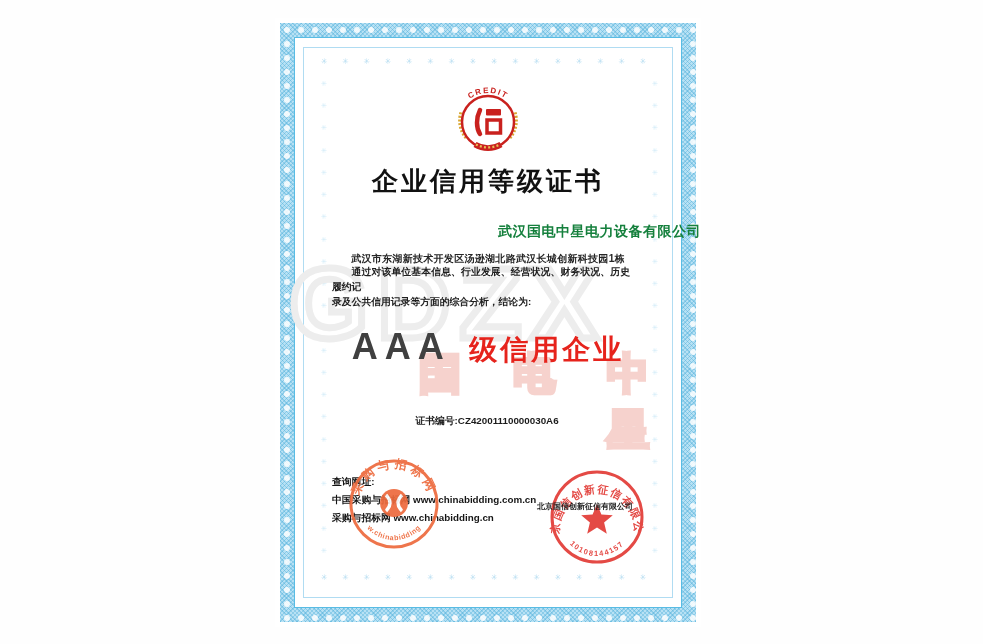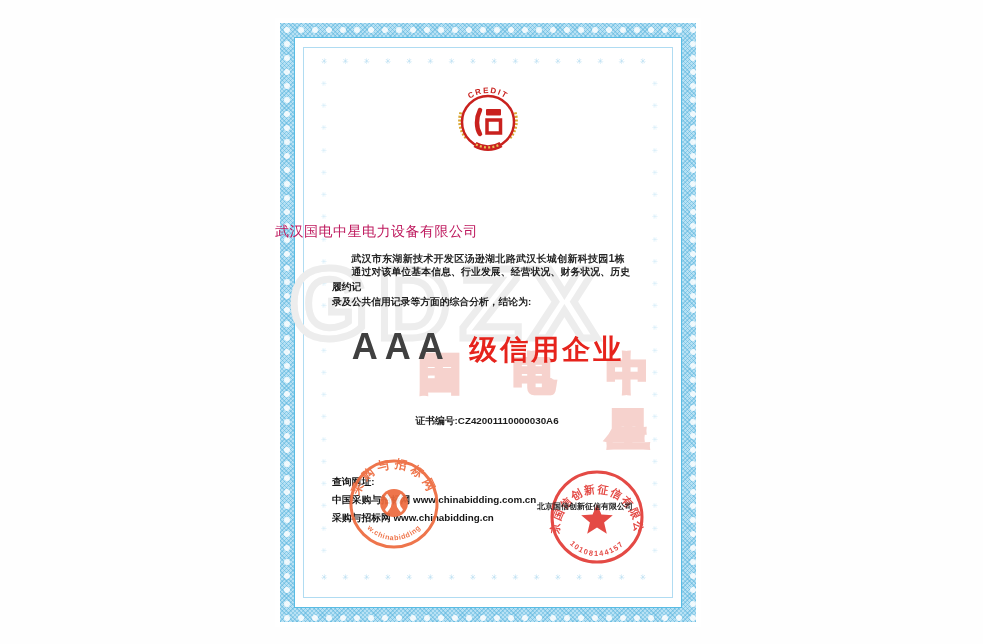--- a/index.html
+++ b/index.html
@@ -49,22 +49,22 @@
     -webkit-text-stroke:7px #ededed;}
   .wm-chars{position:absolute;top:328px;left:0;width:100%;text-align:right;z-index:1;
     font-size:42px;font-weight:bold;letter-spacing:52px;text-indent:52px;color:transparent;
     -webkit-text-stroke:4px #f6d2cd;}
 
   
   .content{position:absolute;inset:0;z-index:2;color:#141414;}
   .seal{position:absolute;top:60px;left:50%;transform:translateX(-50%);}
   .title{position:absolute;top:146px;left:0;width:100%;text-align:center;
     font-size:26px;font-weight:bold;letter-spacing:3px;color:#111;}
-  .company{position:absolute;top:205px;left:0;width:100%;text-align:left;
-    font-size:14px;font-weight:normal;letter-spacing:.5px;color:#be185d;}
+  .company{position:absolute;top:205px;left:0;width:100%;text-align:right;
+    font-size:14px;font-weight:bold;letter-spacing:.5px;color:#15803d;}
   .address{position:absolute;top:234px;left:0;width:100%;text-align:center;
     font-size:10px;font-weight:600;letter-spacing:.3px;color:#262626;}
   .body-par{position:absolute;top:246px;left:57px;width:298px;font-size:9.8px;font-weight:600;
     line-height:15px;color:#202020;text-align:justify;}
   .body-par .ind{text-indent:2em;display:block;}
   .rating{position:absolute;top:308px;left:0;width:100%;text-align:center;white-space:nowrap;}
   .grade{font-size:36px;font-weight:800;letter-spacing:7px;color:#404040;
     font-family:"Liberation Sans","DejaVu Sans",sans-serif;}
   .rlabel{font-size:28px;font-weight:bold;letter-spacing:3px;color:#e6231c;margin-left:14px;
     font-family:"Liberation Serif","DejaVu Serif",serif;}
@@ -113,20 +113,21 @@
         <path d="M 20,60 A 27,27 0 0 1 15,34" fill="none" stroke="#d9a733" stroke-width="3" stroke-dasharray="2 1.6"></path>
         <path d="M 64,60 A 27,27 0 0 0 69,34" fill="none" stroke="#d9a733" stroke-width="3" stroke-dasharray="2 1.6"></path>
         <circle cx="42" cy="44" r="26" fill="#fff" stroke="#c9211e" stroke-width="2.5"></circle>
         <path d="M 34,32 C 30,40 30,50 34,56" fill="none" stroke="#c9211e" stroke-width="4.5" stroke-linecap="round"></path>
         <rect x="40" y="31" width="15" height="6.5" rx="1" fill="#c9211e"></rect>
         <rect x="41" y="42" width="13.5" height="13" fill="none" stroke="#c9211e" stroke-width="3.5"></rect>
         <path d="M 29,66.5 A 26,26 0 0 0 55,66.5" fill="none" stroke="#c9211e" stroke-width="6"></path>
         <path d="M 30,66.5 A 26,26 0 0 0 54,66.5" fill="none" stroke="#eac156" stroke-width="2.2" stroke-dasharray="2 2.2"></path>
       </svg>
 
+      <div class="title">企业信用等级证书</div>
       <div class="company">武汉国电中星电力设备有限公司</div>
       <div class="address">武汉市东湖新技术开发区汤逊湖北路武汉长城创新科技园1栋</div>
 
       <div class="body-par">
         <span class="ind">通过对该单位基本信息、行业发展、经营状况、财务状况、历史履约记</span>
         <span>录及公共信用记录等方面的综合分析，结论为:</span>
       </div>
 
       <div class="rating">
         <span class="grade">AAA</span>

